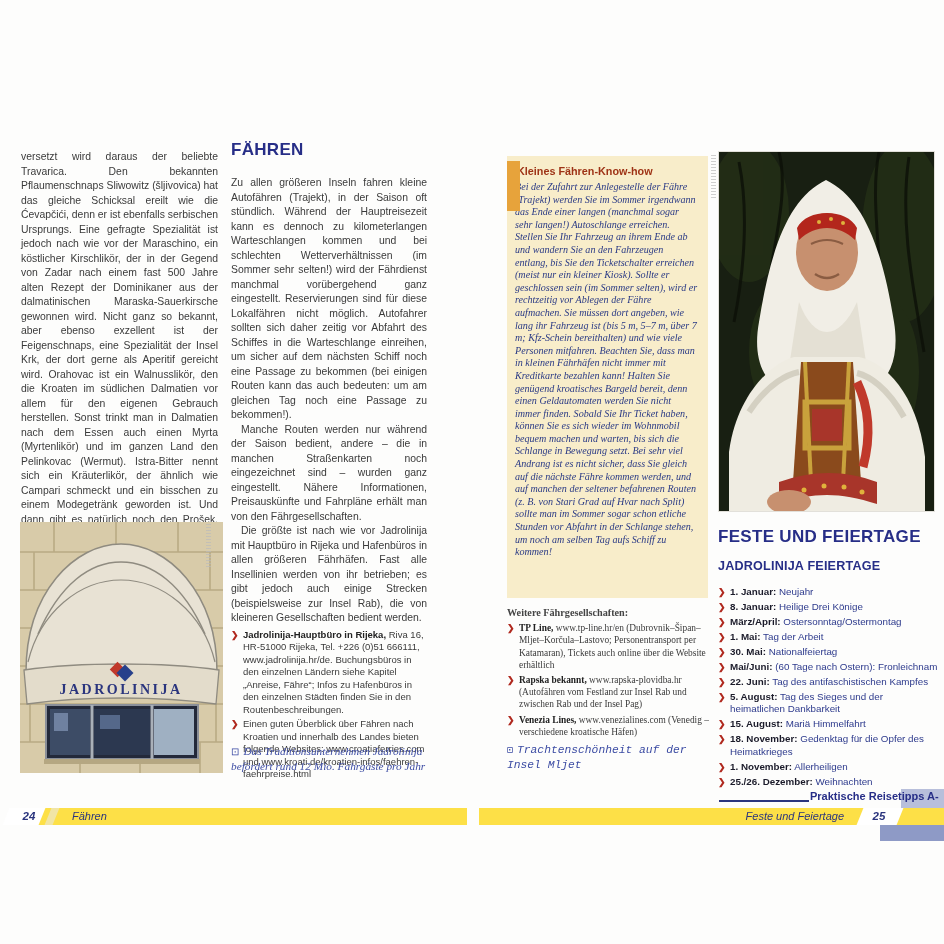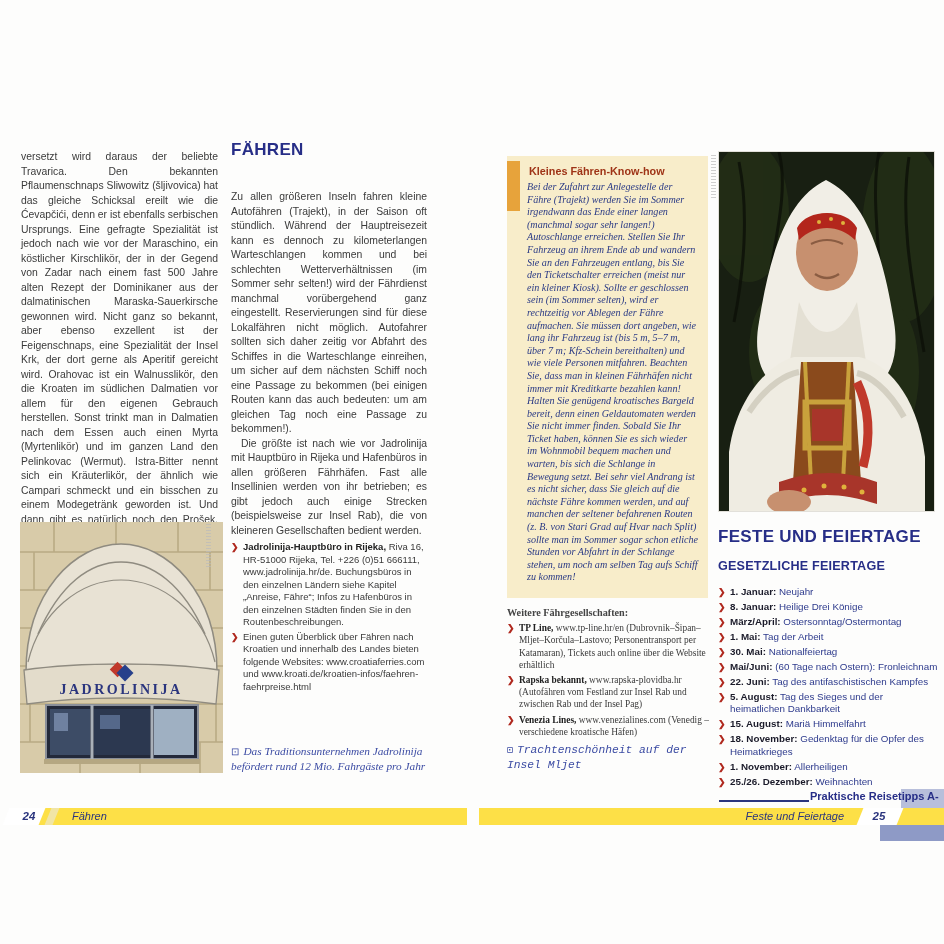--- a/index.html
+++ b/index.html
@@ -14,21 +14,21 @@
   
   .blist{font-size:9.5px;line-height:12.5px;color:#3a3a3a;text-align:left;margin-top:3px;}
   .blist .bitem{position:relative;padding-left:12px;margin-top:2px;}
   .chev{position:absolute;left:0;top:0;color:#b0291f;font-weight:bold;font-size:9px;}
   .bname{font-weight:bold;color:#222;}
   
   .caption{font-family:"Liberation Serif",serif;font-style:italic;color:#3b4ba3;
            font-size:11.3px;line-height:14.2px;}
   .cap-icon{font-style:normal;font-size:10px;margin-right:4px;color:#3b4ba3;}
   
-  .infobox{background:#f8edca;box-sizing:border-box;padding:9px 10px 8px 20px;}
+  .infobox{background:#f8edca;box-sizing:border-box;padding:9px 10px 8px 8px;}
   .infobox .tab{position:absolute;left:0;top:5px;width:13px;height:50px;background:#e7a33b;}
   .infobox .title{font-size:10.8px;font-weight:bold;color:#9e3316;margin:0 0 4px 2px;}
   .infobox .itext{font-family:"Liberation Serif",serif;font-style:italic;color:#2a3a85;
                   font-size:10.1px;line-height:12.6px;text-align:left;}
   
   .companies{font-size:9.4px;line-height:12.2px;color:#3a3a3a;font-family:Liberation Serif, serif;}
   .companies .chead{font-weight:bold;color:#444;font-size:10.2px;margin-bottom:3px;}
   
   .fest-heading{font-size:17px;font-weight:bold;color:#272e87;letter-spacing:.3px;}
   .fest-sub{font-size:12.6px;font-weight:bold;color:#272e87;letter-spacing:.2px;}
@@ -105,22 +105,23 @@
       <rect x="80" y="193" width="20" height="14" fill="#55688a"></rect>
       <line x1="72" y1="183" x2="72" y2="237" stroke="#aab0b8" stroke-width="3"></line>
       <line x1="132" y1="183" x2="132" y2="237" stroke="#aab0b8" stroke-width="3"></line>
       <rect x="24" y="237" width="156" height="5" fill="#b5a782"></rect>
     </svg>
     <div class="abs credit" style="right:-7px;top:2px;height:44px;"></div>
   </div>
 
   <div class="abs" style="left:231px;top:140px;width:196px;">
     <div class="col-heading">FÄHREN</div>
-    <div class="bodytext" style="margin-top:30px;">
+    <div class="bodytext" style="margin-top:16px;">
       <p>Zu allen größeren Inseln fahren kleine Autofähren (Trajekt), in der Saison oft stündlich. Während der Hauptreisezeit kann es dennoch zu kilometerlangen Warteschlangen kommen und bei schlechten Wetterverhältnissen (im Sommer sehr selten!) wird der Fährdienst manchmal vorübergehend ganz eingestellt. Reservierungen sind für diese Lokalfähren nicht möglich. Autofahrer sollten sich daher zeitig vor Abfahrt des Schiffes in die Warteschlange einreihen, um sicher auf dem nächsten Schiff noch eine Passage zu bekommen (bei einigen Routen kann das auch bedeuten: um am gleichen Tag noch eine Passage zu bekommen!).</p>
+      <p class="indent">Manche Routen werden nur während der Saison bedient, andere – die in manchen Straßenkarten noch eingezeichnet sind – wurden ganz eingestellt. Nähere Informationen, Preisauskünfte und Fahrpläne erhält man von den Fährgesellschaften.</p>
       <p class="indent">Die größte ist nach wie vor Jadrolinija mit Hauptbüro in Rijeka und Hafenbüros in allen größeren Fährhäfen. Fast alle Insellinien werden von ihr betrieben; es gibt jedoch auch einige Strecken (beispielsweise zur Insel Rab), die von kleineren Gesellschaften bedient werden.</p>
     </div>
     <div class="blist">
       <div class="bitem">
         <span class="chev">❯</span><span class="bname">Jadrolinija-Hauptbüro in Rijeka,</span><span> Riva 16, HR-51000 Rijeka, Tel. +226 (0)51 666111, www.jadrolinija.hr/de. Buchungsbüros in den einzelnen Ländern siehe Kapitel „Anreise, Fähre“; Infos zu Hafenbüros in den einzelnen Städten finden Sie in den Routenbeschreibungen.</span>
       </div>
       <div class="bitem">
         <span class="chev">❯</span><span>Einen guten Überblick über Fähren nach Kroatien und innerhalb des Landes bieten folgende Websites: www.croatiaferries.com und www.kroati.de/kroatien-infos/faehren-faehrpreise.html</span>
       </div>
     </div>
@@ -201,21 +202,21 @@
           <circle cx="125" cy="335" r="2.5"></circle>
           <circle cx="143" cy="340" r="2.5"></circle>
         </g>
 
       <ellipse cx="70" cy="350" rx="22" ry="12" fill="#c7906f"></ellipse>
     </svg>
     <div class="abs credit" style="left:-8px;top:3px;height:44px;"></div>
   </div>
 
   <div class="abs fest-heading" style="left:718px;top:527px;">FESTE UND FEIERTAGE</div>
-  <div class="abs fest-sub" style="left:718px;top:559px;">GESETZLICHE FEIERTAGE</div>
+  <div class="abs fest-sub" style="left:718px;top:559px;">JADROLINIJA FEIERTAGE</div>
 
   <div class="abs hlist" style="left:718px;top:586px;width:222px;">
     <div class="hitem"><span class="chev">❯</span><span class="hdate">1. Januar:</span> <span class="hname">Neujahr</span></div>
     <div class="hitem"><span class="chev">❯</span><span class="hdate">8. Januar:</span> <span class="hname">Heilige Drei Könige</span></div>
     <div class="hitem"><span class="chev">❯</span><span class="hdate">März/April:</span> <span class="hname">Ostersonntag/Ostermontag</span></div>
     <div class="hitem"><span class="chev">❯</span><span class="hdate">1. Mai:</span> <span class="hname">Tag der Arbeit</span></div>
     <div class="hitem"><span class="chev">❯</span><span class="hdate">30. Mai:</span> <span class="hname">Nationalfeiertag</span></div>
     <div class="hitem"><span class="chev">❯</span><span class="hdate">Mai/Juni:</span> <span class="hname">(60 Tage nach Ostern): Fronleichnam</span></div>
     <div class="hitem"><span class="chev">❯</span><span class="hdate">22. Juni:</span> <span class="hname">Tag des antifaschistischen Kampfes</span></div>
     <div class="hitem"><span class="chev">❯</span><span class="hdate">5. August:</span> <span class="hname">Tag des Sieges und der heimatlichen Dankbarkeit</span></div>

